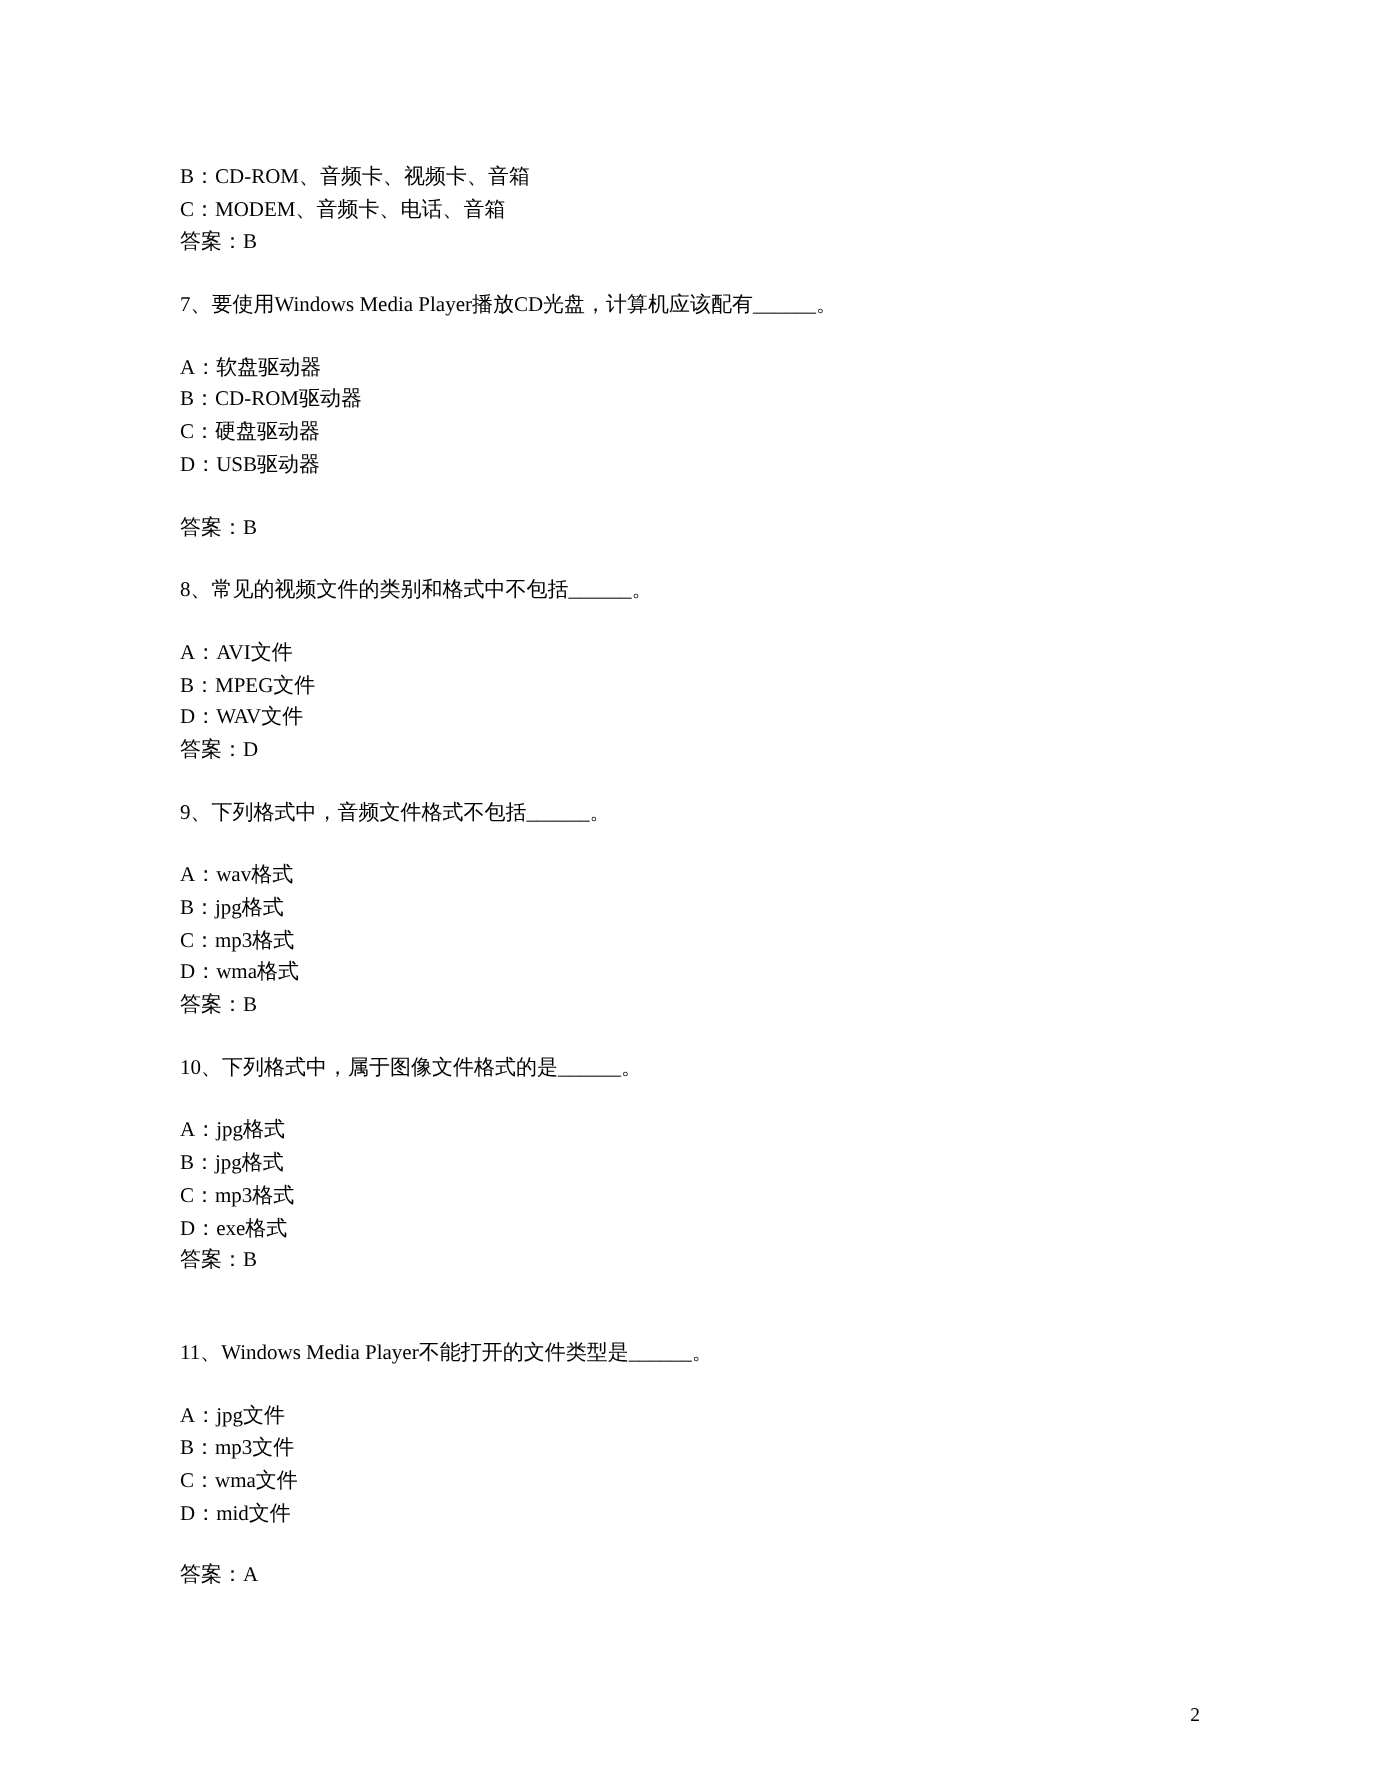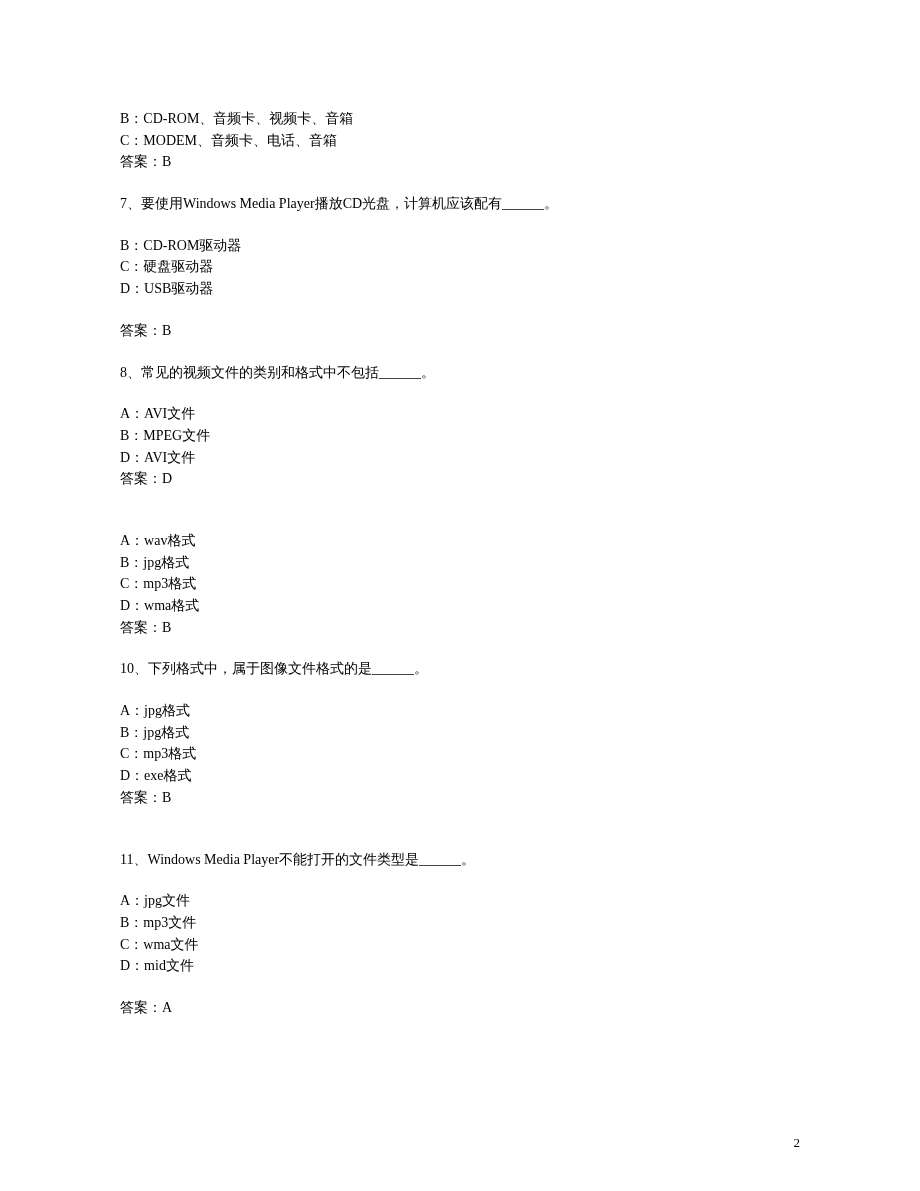--- a/index.html
+++ b/index.html
@@ -38,37 +38,39 @@
 <div class="page">
 
   <div class="block">B：CD-ROM、音频卡、视频卡、音箱</div>
   <div class="block">C：MODEM、音频卡、电话、音箱</div>
   <div class="block">答案：B</div>
 
   <div class="gap"></div>
 
   <div class="block q">7、要使用Windows Media Player播放CD光盘，计算机应该配有______。</div>
   <div class="gap"></div>
+  <div class="block">A：软盘驱动器</div>
   <div class="block">B：CD-ROM驱动器</div>
   <div class="block">C：硬盘驱动器</div>
   <div class="block">D：USB驱动器</div>
   <div class="gap"></div>
   <div class="block">答案：B</div>
 
   <div class="gap"></div>
 
   <div class="block q">8、常见的视频文件的类别和格式中不包括______。</div>
   <div class="gap"></div>
   <div class="block">A：AVI文件</div>
   <div class="block">B：MPEG文件</div>
-  <div class="block">D：AVI文件</div>
+  <div class="block">D：WAV文件</div>
   <div class="block">答案：D</div>
 
   <div class="gap"></div>
 
+  <div class="block q">9、下列格式中，音频文件格式不包括______。</div>
   <div class="gap"></div>
   <div class="block">A：wav格式</div>
   <div class="block">B：jpg格式</div>
   <div class="block">C：mp3格式</div>
   <div class="block">D：wma格式</div>
   <div class="block">答案：B</div>
 
   <div class="gap"></div>
 
   <div class="block q">10、下列格式中，属于图像文件格式的是______。</div>

